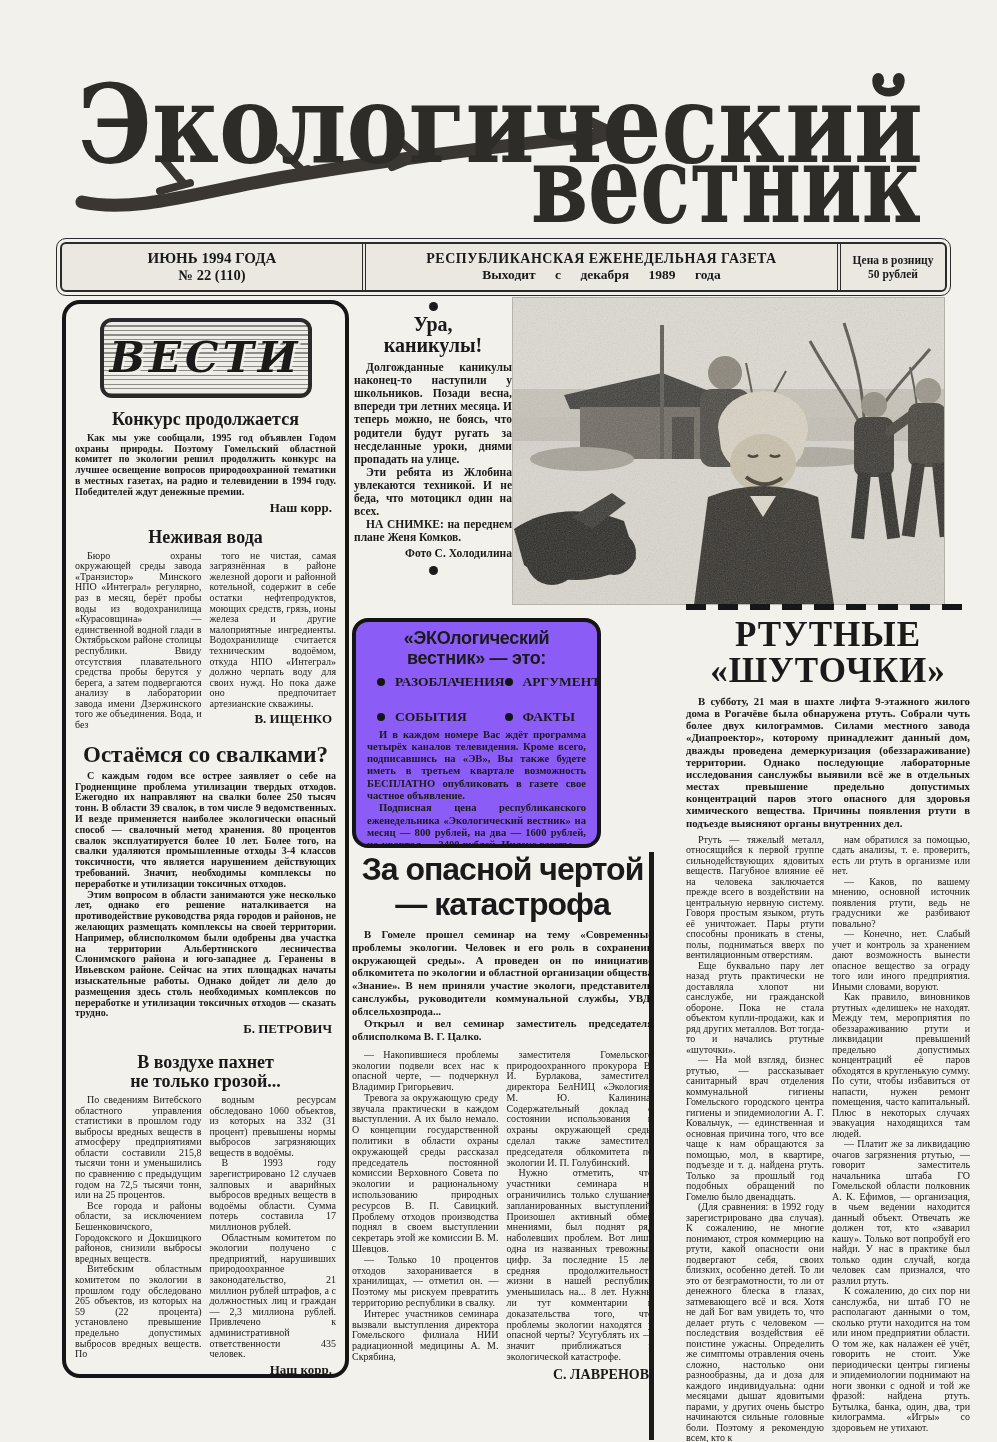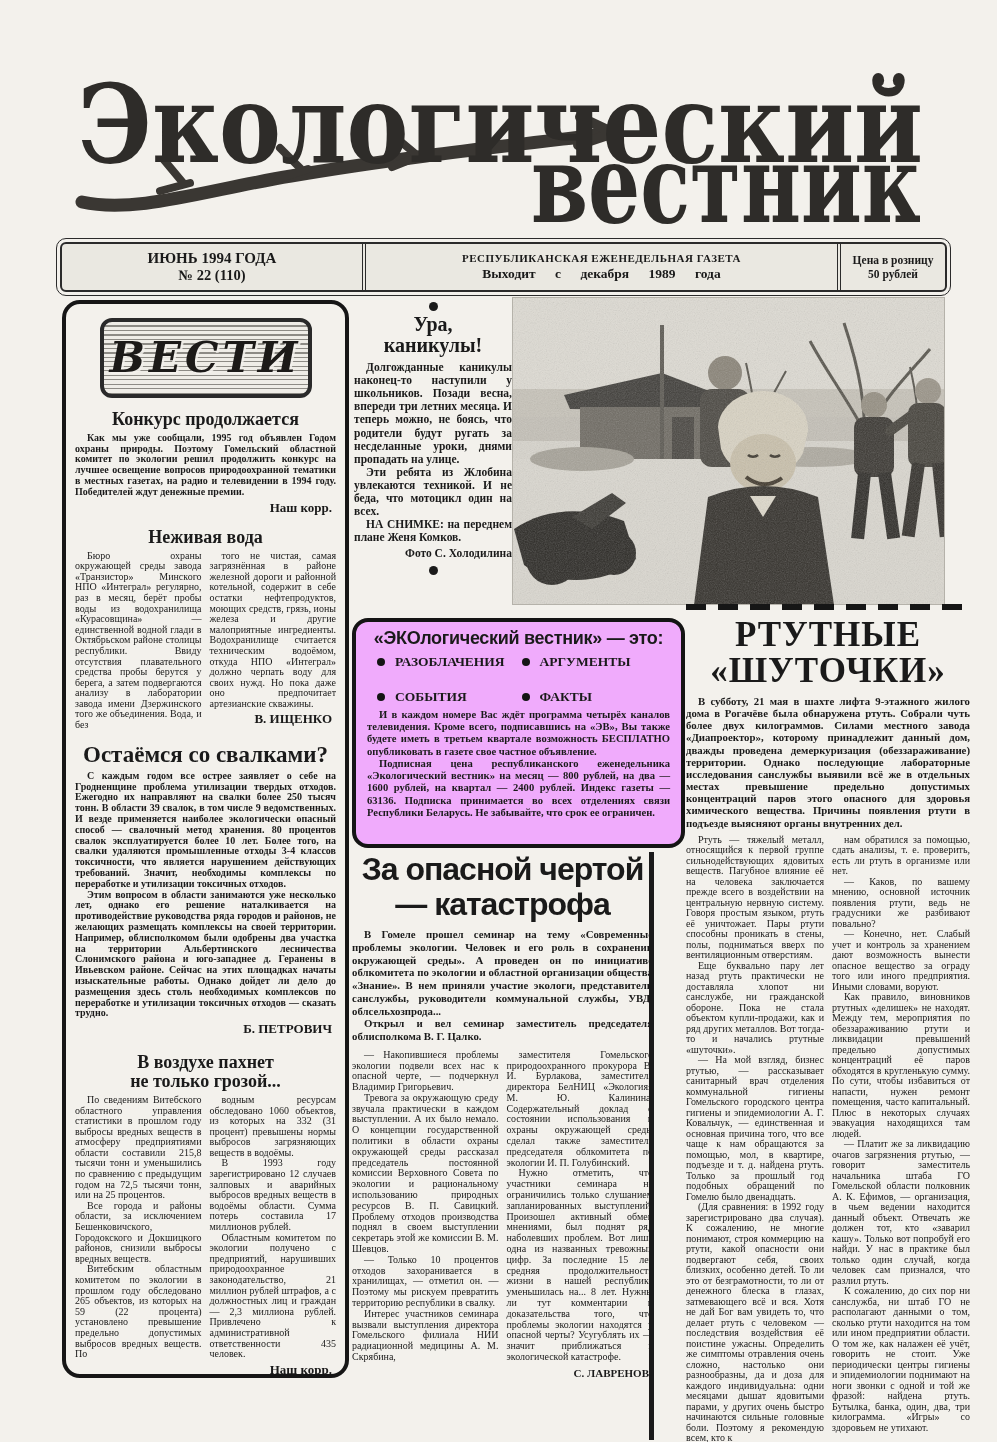--- a/index.html
+++ b/index.html
@@ -11,21 +11,21 @@
   
   #infobar{position:absolute;left:60px;top:242px;width:883px;height:46px;
            border:2px solid #2b2b2b;outline:1px solid #2b2b2b;outline-offset:3px;
            border-radius:6px;background:#eae8e1;display:flex;align-items:stretch;}
   .ib-cell{display:flex;flex-direction:column;justify-content:center;text-align:center;}
   .ib-left{width:300px;}
   .ib-center{flex:1;border-left:4px double #2b2b2b;border-right:4px double #2b2b2b;}
   .ib-right{width:104px;}
   .ib-l1{font-weight:bold;font-size:15px;line-height:1.15;}
   .ib-l2{font-weight:bold;font-size:14.5px;line-height:1.15;}
-  .ib-c1{font-weight:bold;font-size:11px;letter-spacing:.5px;line-height:1.2;}
+  .ib-c1{font-weight:bold;font-size:14px;letter-spacing:.5px;line-height:1.2;}
   .ib-c2{font-weight:bold;font-size:13.5px;word-spacing:16px;line-height:1.2;}
   .ib-r{font-weight:bold;font-size:11.5px;line-height:1.25;}
   
   p{margin:0;text-indent:12px;text-align:justify;}
   .byline{text-align:right;font-weight:bold;text-indent:0;padding-right:4px;}
   .h-serif{font-family:"Liberation Serif",serif;font-weight:bold;text-align:center;}
   .col-pair{display:flex;gap:8px;}
   .col{flex:1;min-width:0;}
   
   #left-box{position:absolute;left:62px;top:300px;width:287px;height:1078px;
@@ -43,36 +43,36 @@
   .lb-by{font-size:13px;margin-top:2px;}
   
   #kanikuly{position:absolute;left:354px;top:300px;width:158px;height:312px;overflow:hidden;}
   .dot{width:9px;height:9px;border-radius:50%;background:#1a1a1a;margin:2px auto;}
   #kanikuly h2{font:bold 20px/1.05 "Liberation Serif",serif;text-align:center;margin:3px 0 5px;}
   #kanikuly p{font-weight:bold;font-size:11.5px;line-height:1.14;}
   #kanikuly .credit{text-indent:0;text-align:right;margin-top:2px;}
   
   #photo{position:absolute;left:512px;top:297px;width:433px;height:308px;}
   
-  #promo{position:absolute;left:352px;top:618px;width:333px;height:230px;
+  #promo{position:absolute;left:352px;top:618px;width:249px;height:230px;
          border:4px solid #141414;border-radius:16px;padding:7px 11px;
-         box-sizing:border-box;overflow:hidden;background:#f0abfc;}
+         box-sizing:border-box;overflow:hidden;background:#8b5cf6;}
   #promo .pt{font:bold 18px/1.1 "Liberation Sans",sans-serif;text-align:center;margin-bottom:5px;letter-spacing:-.3px;}
   #promo .grid{display:grid;grid-template-columns:1fr 1fr;row-gap:19px;margin:0 4px 4px 10px;}
   #promo .bi{display:flex;align-items:center;gap:10px;font-weight:bold;font-size:13.5px;}
   #promo .bdot{width:8px;height:8px;border-radius:50%;background:#141414;flex:none;}
   #promo p{font-weight:bold;font-size:10.6px;line-height:1.16;}
   
   #cherta{position:absolute;left:352px;top:852px;width:301px;height:588px;overflow:hidden;}
   #cherta h2{font:bold 32px/1.08 "Liberation Sans",sans-serif;text-align:center;
              margin:0 0 7px;letter-spacing:-1px;}
   #cherta .lead p{font-weight:bold;font-size:10.8px;line-height:1.18;}
   #cherta .cols{margin-top:7px;}
   #cherta .cols p{font-size:10px;line-height:1.08;}
-  #cherta .byline{font-size:11px;margin-top:4px;}
+  #cherta .byline{font-size:14px;margin-top:4px;}
   
   #vdiv{position:absolute;left:649px;top:852px;width:5px;height:588px;background:#1a1a1a;}
   
   #rtut{position:absolute;left:663px;top:604px;width:284px;height:838px;overflow:hidden;margin-left:23px;}
   #rtut .dash{height:6px;background:repeating-linear-gradient(90deg,#161616 0 20px,transparent 20px 32px);margin-bottom:7px;}
   #rtut h2{font:bold 35px/1.04 "Liberation Serif",serif;text-align:center;margin:0 0 5px;letter-spacing:1px;}
   #rtut .lead p{font-weight:bold;font-size:10.8px;line-height:1.13;}
   #rtut .cols{margin-top:6px;}
   #rtut .cols p{font-size:10px;line-height:1.05;}
   #rtut .byline{font-size:11px;margin-top:6px;}

